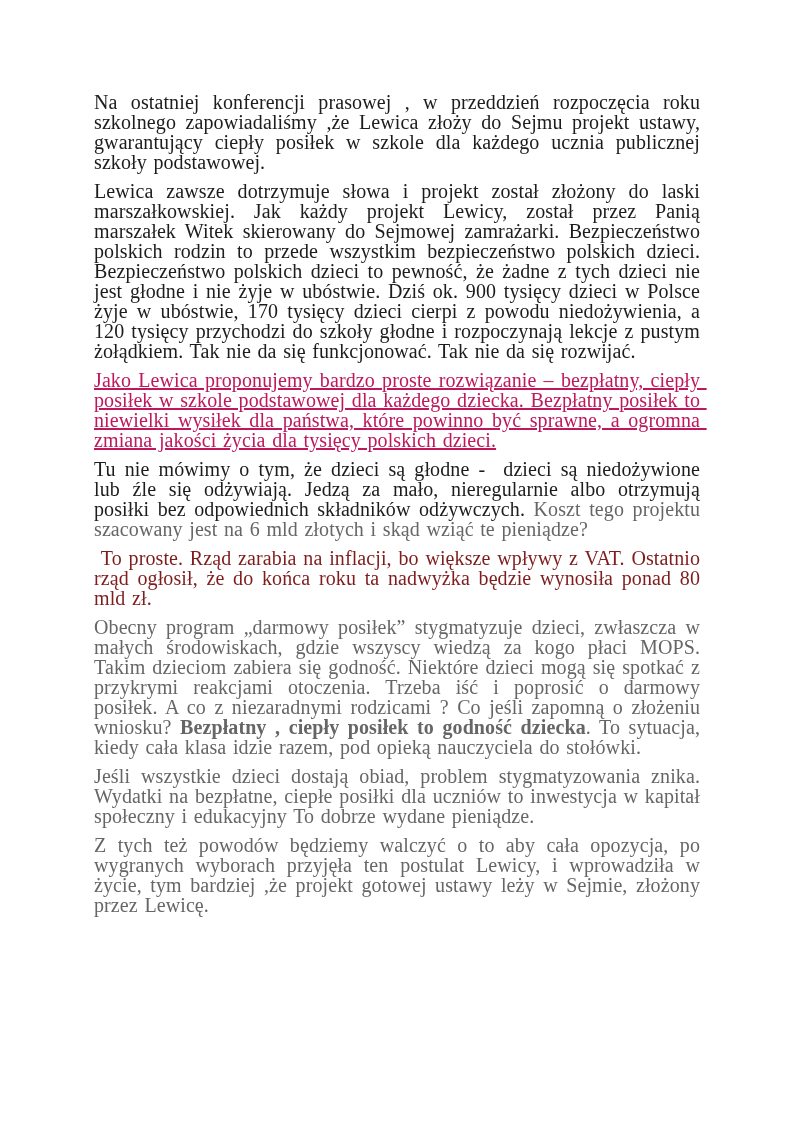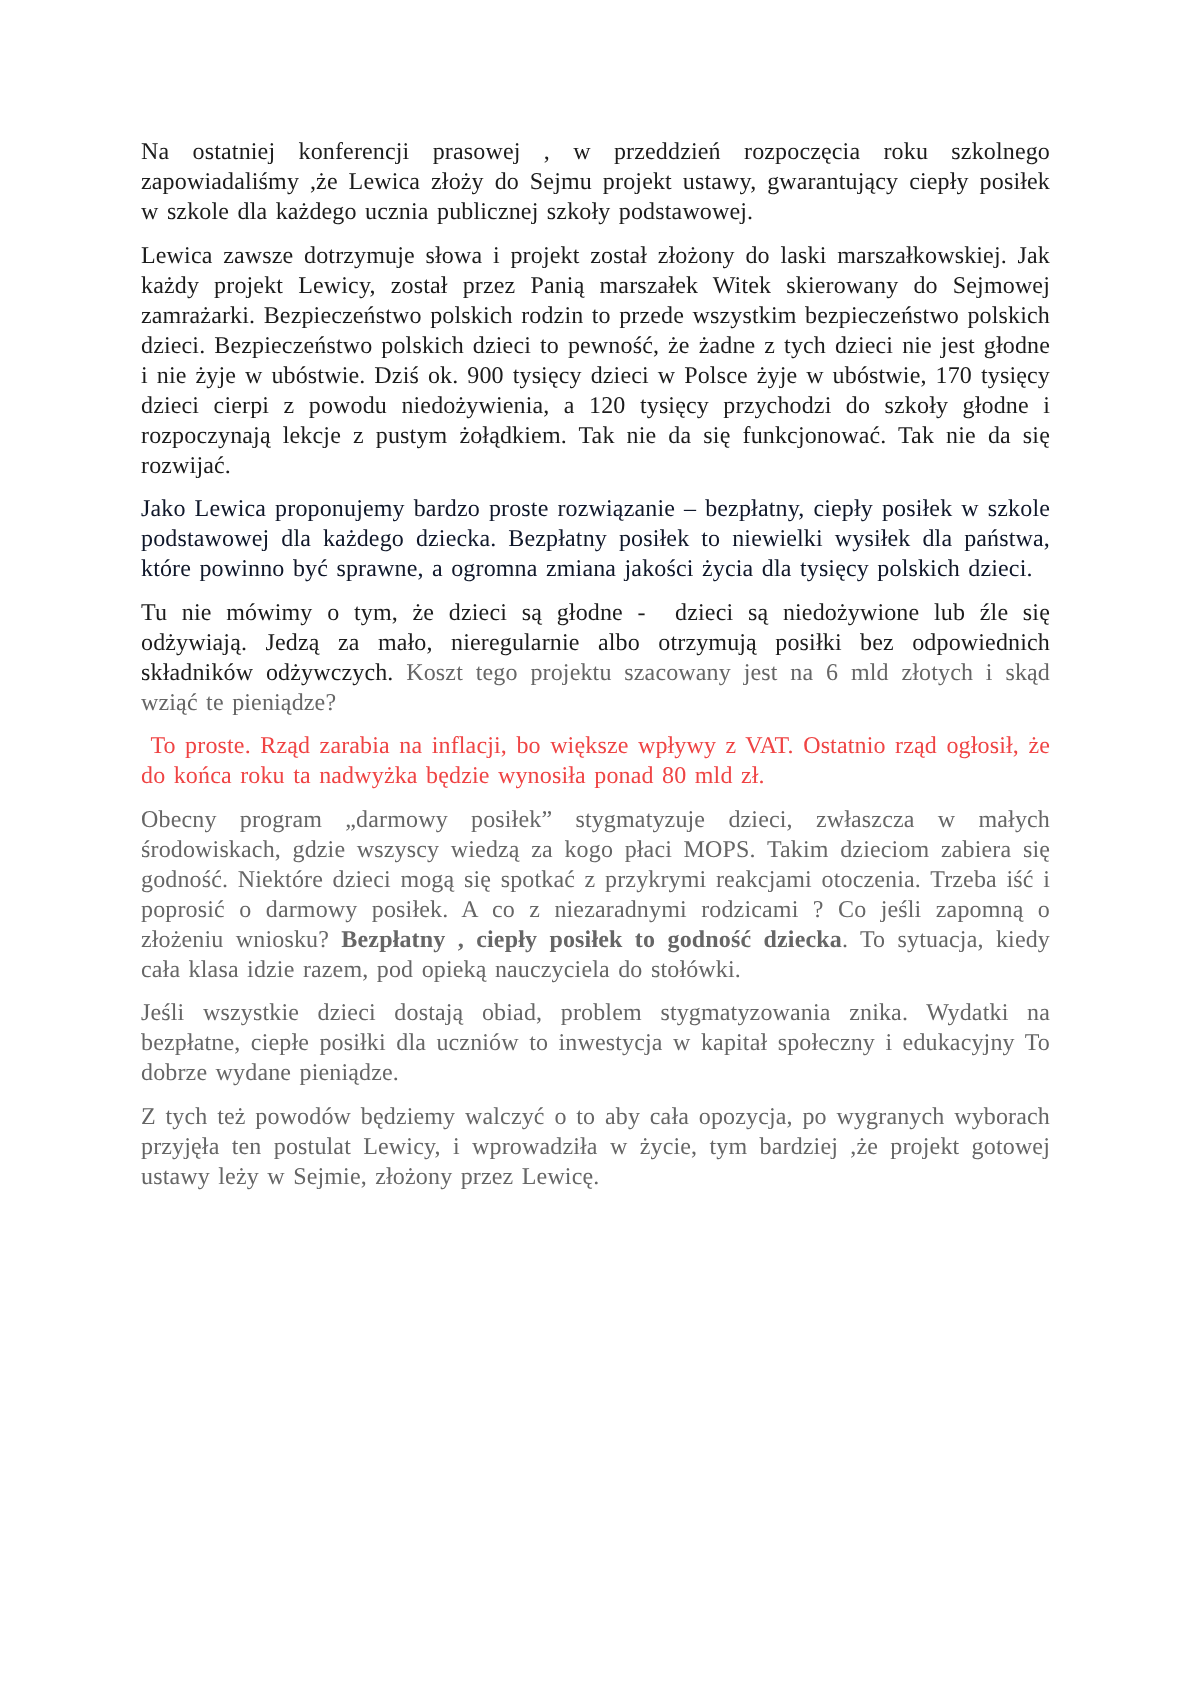--- a/index.html
+++ b/index.html
@@ -20,37 +20,37 @@
     background: #ffffff;
   }
   .content {
     position: absolute;
     left: 94px;
     top: 92px;
     width: 606px;
   }
   .para {
     margin: 0 0 9px 0;
-    font-size: 16px;
+    font-size: 20px;
     line-height: 20px;
     text-align: justify;
     letter-spacing: 0.1px;
     word-spacing: 1.5px;
   }
   .para span {
     white-space: pre-wrap;
   }
 </style>
 </head>
 <body>
 
 <div class="page">
   <div class="content">
       <p class="para"><span style="color: rgb(28, 28, 28);">Na ostatniej konferencji prasowej , w przeddzień rozpoczęcia roku szkolnego zapowiadaliśmy ,że Lewica złoży do Sejmu projekt ustawy, gwarantujący ciepły posiłek w szkole dla każdego ucznia publicznej szkoły podstawowej.</span></p>
       <p class="para"><span style="color: rgb(28, 28, 28);">Lewica zawsze dotrzymuje słowa i projekt został złożony do laski marszałkowskiej. Jak każdy projekt Lewicy, został przez Panią marszałek Witek skierowany do Sejmowej zamrażarki. Bezpieczeństwo polskich rodzin to przede wszystkim bezpieczeństwo polskich dzieci. Bezpieczeństwo polskich dzieci to pewność, że żadne z tych dzieci nie jest głodne i nie żyje w ubóstwie. Dziś ok. 900 tysięcy dzieci w Polsce żyje w ubóstwie, 170 tysięcy dzieci cierpi z powodu niedożywienia, a 120 tysięcy przychodzi do szkoły głodne i rozpoczynają lekcje z pustym żołądkiem. Tak nie da się funkcjonować. Tak nie da się rozwijać.</span></p>
-      <p class="para"><span style="color: #0f172a;">Jako Lewica proponujemy bardzo proste rozwiązanie – bezpłatny, ciepły posiłek w szkole podstawowej dla każdego dziecka. Bezpłatny posiłek to niewielki wysiłek dla państwa, które powinno być sprawne, a ogromna zmiana jakości życia dla tysięcy polskich dzieci.</span></p>
+      <p class="para"><span style="color: #be185d; text-decoration: underline;">Jako Lewica proponujemy bardzo proste rozwiązanie – bezpłatny, ciepły posiłek w szkole podstawowej dla każdego dziecka. Bezpłatny posiłek to niewielki wysiłek dla państwa, które powinno być sprawne, a ogromna zmiana jakości życia dla tysięcy polskich dzieci.</span></p>
       <p class="para"><span style="color: rgb(28, 28, 28);">Tu nie mówimy o tym, że dzieci są głodne -  dzieci są niedożywione lub źle się odżywiają. Jedzą za mało, nieregularnie albo otrzymują posiłki bez odpowiednich składników odżywczych. </span><span style="color: rgb(102, 102, 102);">Koszt tego projektu szacowany jest na 6 mld złotych i skąd wziąć te pieniądze?</span></p>
-      <p class="para"><span style="color: #ef4444;">&nbsp;To proste. Rząd zarabia na inflacji, bo większe wpływy z VAT. Ostatnio rząd ogłosił, że do końca roku ta nadwyżka będzie wynosiła ponad 80 mld zł.</span></p>
+      <p class="para"><span style="color: #7f1d1d;">&nbsp;To proste. Rząd zarabia na inflacji, bo większe wpływy z VAT. Ostatnio rząd ogłosił, że do końca roku ta nadwyżka będzie wynosiła ponad 80 mld zł.</span></p>
       <p class="para"><span style="color: rgb(102, 102, 102);">Obecny program „darmowy posiłek” stygmatyzuje dzieci, zwłaszcza w małych środowiskach, gdzie wszyscy wiedzą za kogo płaci MOPS. Takim dzieciom zabiera się godność. Niektóre dzieci mogą się spotkać z przykrymi reakcjami otoczenia. Trzeba iść i poprosić o darmowy posiłek. A co z niezaradnymi rodzicami ? Co jeśli zapomną o złożeniu wniosku? </span><span style="color: rgb(102, 102, 102); font-weight: 700;">Bezpłatny , ciepły posiłek to godność dziecka</span><span style="color: rgb(102, 102, 102);">. To sytuacja, kiedy cała klasa idzie razem, pod opieką nauczyciela do stołówki.</span></p>
       <p class="para"><span style="color: rgb(102, 102, 102);">Jeśli wszystkie dzieci dostają obiad, problem stygmatyzowania znika. Wydatki na bezpłatne, ciepłe posiłki dla uczniów to inwestycja w kapitał społeczny i edukacyjny To dobrze wydane pieniądze.</span></p>
       <p class="para"><span style="color: rgb(102, 102, 102);">Z tych też powodów będziemy walczyć o to aby cała opozycja, po wygranych wyborach przyjęła ten postulat Lewicy, i wprowadziła w życie, tym bardziej ,że projekt gotowej ustawy leży w Sejmie, złożony przez Lewicę.</span></p>
     </div>
 </div>
 
 </body></html>

